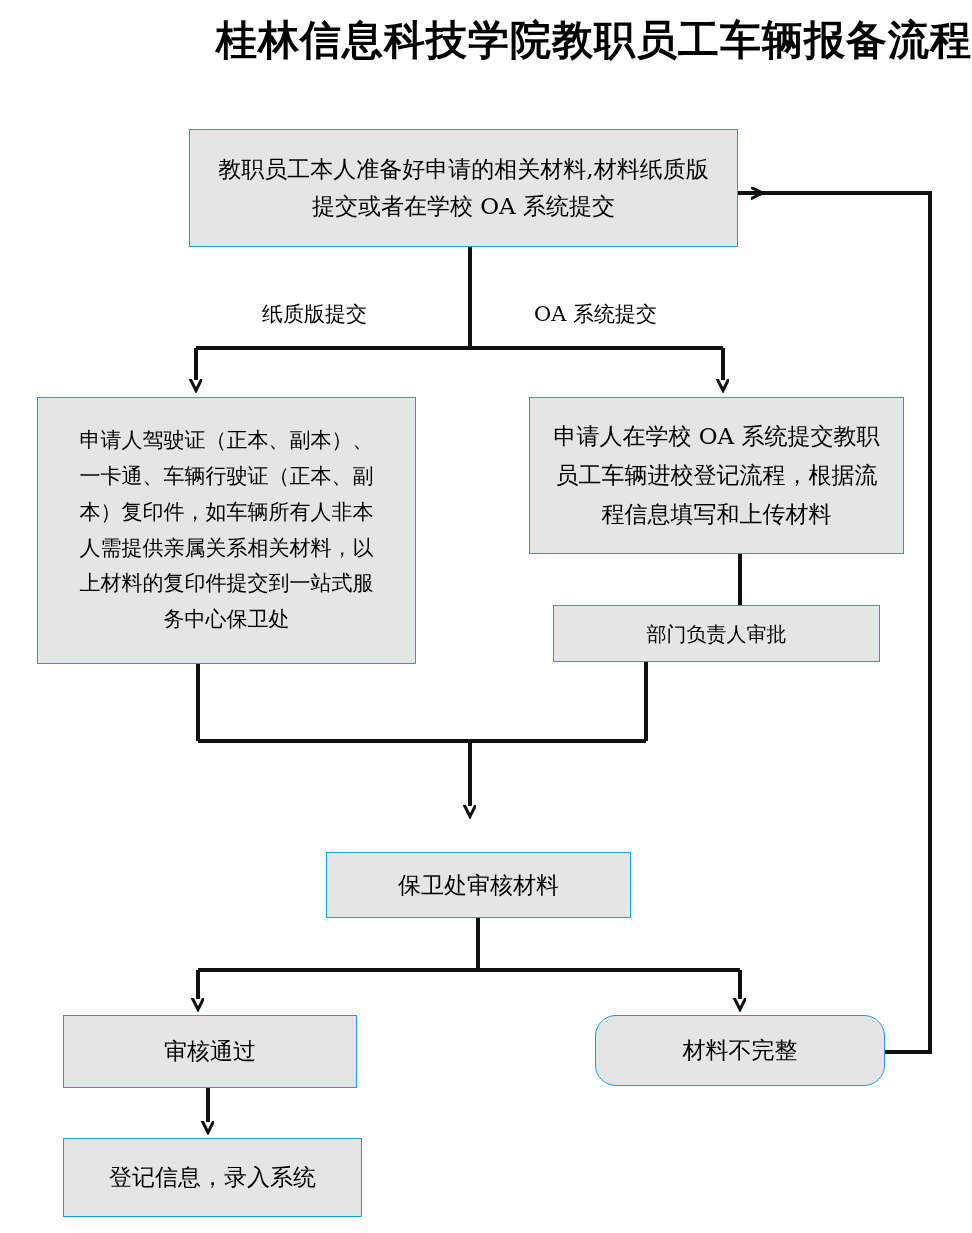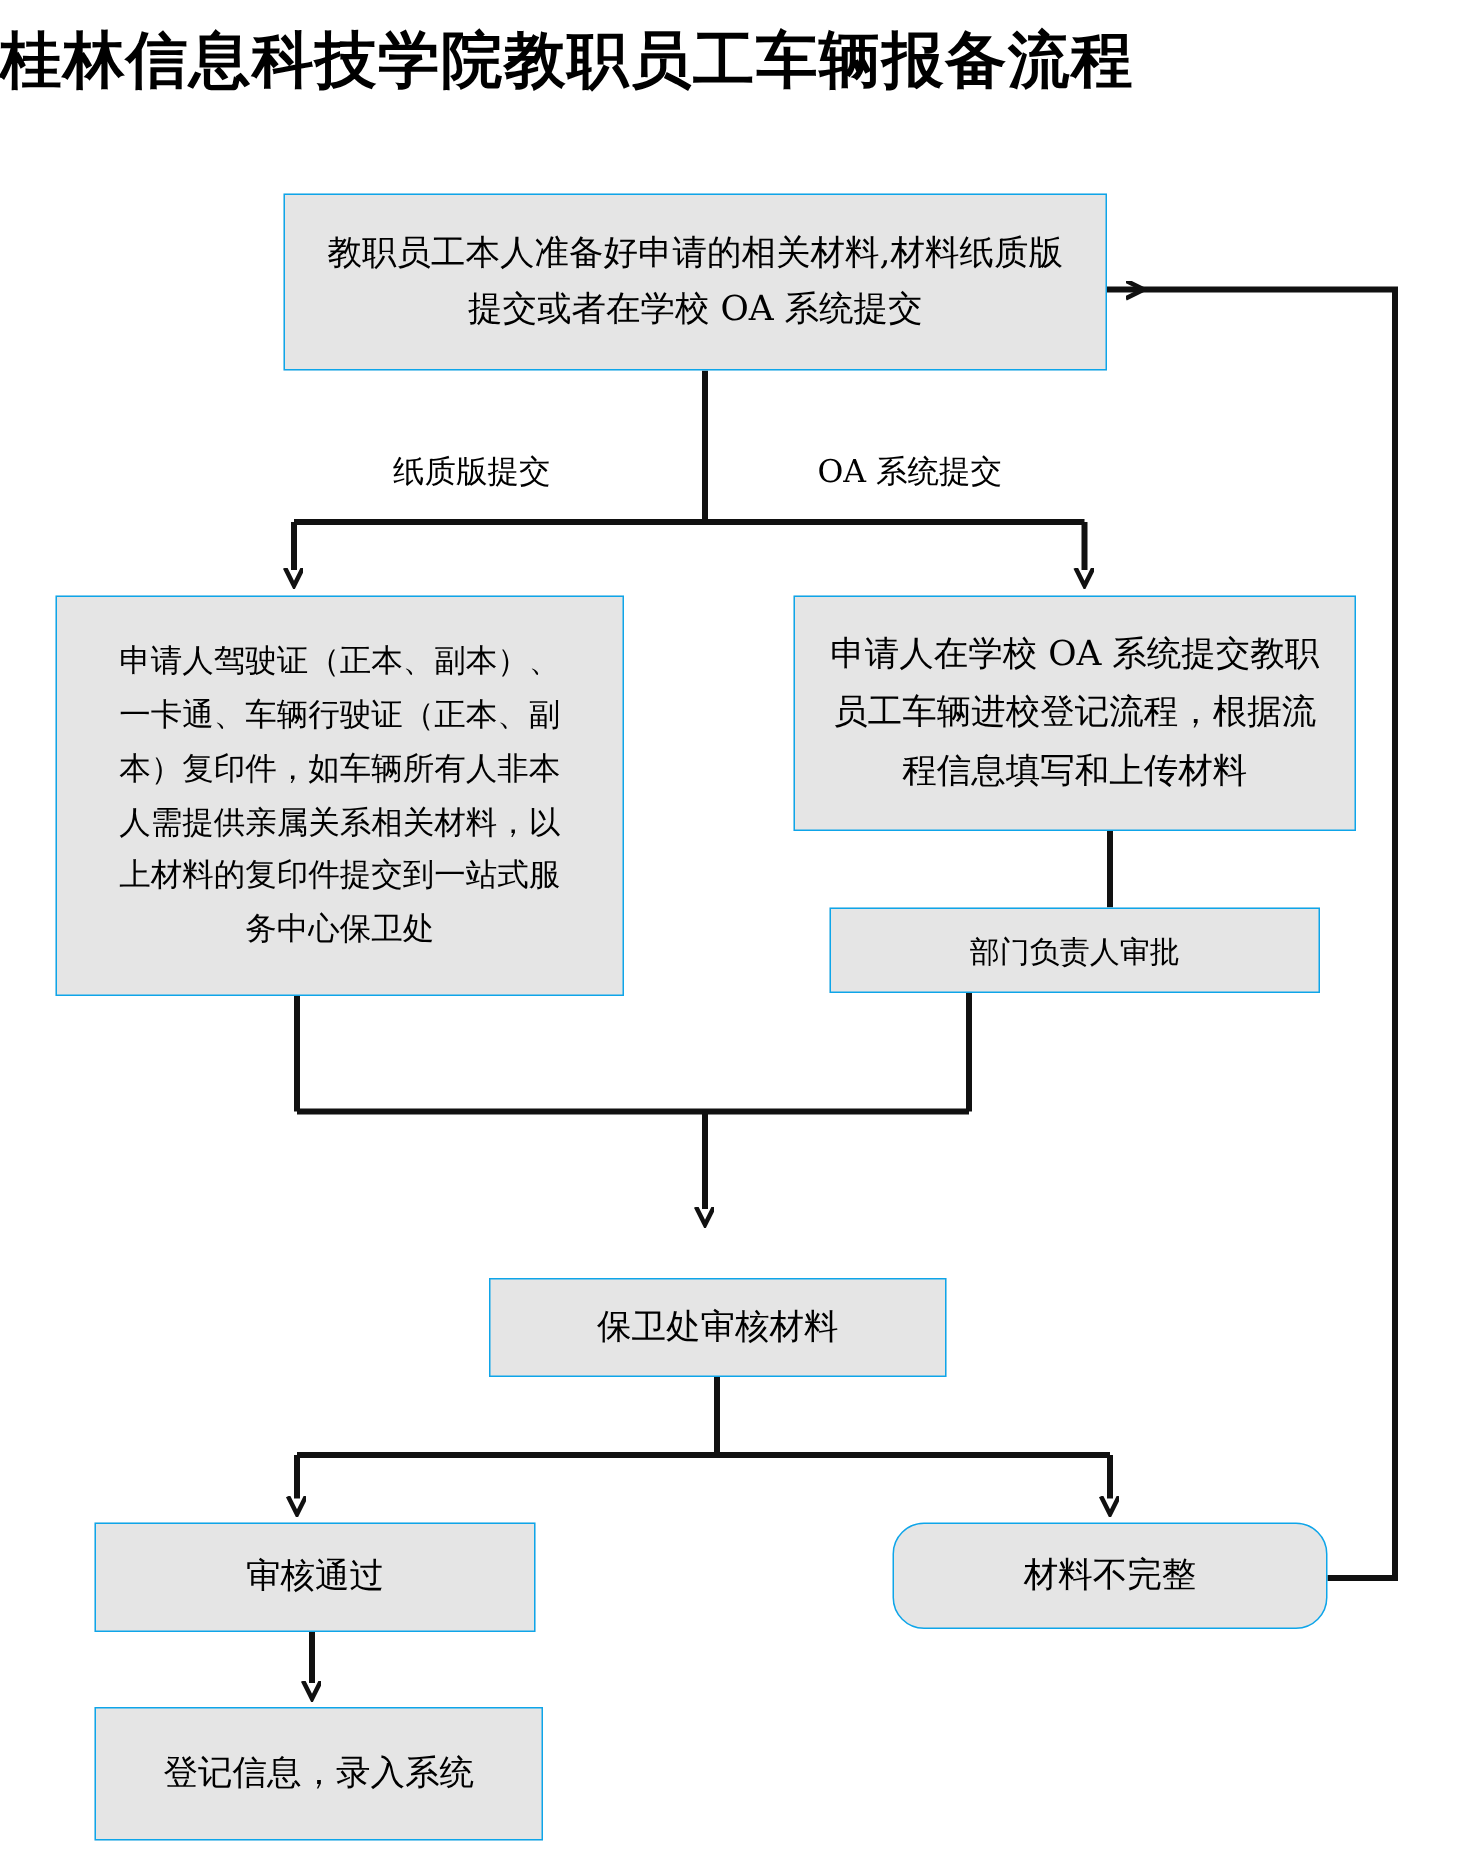--- a/index.html
+++ b/index.html
@@ -16,21 +16,21 @@
     width: 972px;
     height: 1233px;
     background: #ffffff;
     overflow: hidden;
   }
   #flow-title {
     position: absolute;
     left: 0;
     top: 16px;
     width: 972px;
-    text-align: left;
+    text-align: right;
     font-size: 41px;
     font-weight: bold;
     letter-spacing: 1px;
     line-height: 1.2;
     color: #000000;
     font-family: "DejaVu Sans", "Liberation Sans", sans-serif;
   }
   .node {
     position: absolute;
     box-sizing: border-box;
@@ -50,31 +50,31 @@
     box-sizing: border-box;
     white-space: pre-line;
   }
   .n-start  { left: 189px; top: 129px;  width: 549px; height: 118px; font-size: 23px; line-height: 1.62; }
   .n-paper  { left: 37px;  top: 397px;  width: 379px; height: 267px; font-size: 21px; line-height: 1.70; }
   .n-oa     { left: 529px; top: 397px;  width: 375px; height: 157px; font-size: 23px; line-height: 1.70; }
   .n-dept   { left: 553px; top: 605px;  width: 327px; height: 57px;  font-size: 20px; line-height: 1.4; }
   .n-review { left: 326px; top: 823px;  width: 305px; height: 66px;  font-size: 23px; line-height: 1.4; margin-top: 29px; }
   .n-pass   { left: 63px;  top: 1015px; width: 294px; height: 73px;  font-size: 23px; line-height: 1.4; }
   .n-incomp { left: 595px; top: 1015px; width: 290px; height: 71px;  font-size: 23px; line-height: 1.4; border-radius: 21px; }
-  .n-record { left: 63px;  top: 1138px; width: 299px; height: 89px;  font-size: 23px; line-height: 1.4; }
+  .n-record { left: 63px;  top: 1138px; width: 299px; height: 79px;  font-size: 23px; line-height: 1.4; }
 
   .edge-label {
     position: absolute;
     font-family: "DejaVu Serif", "Liberation Serif", serif;
     font-size: 21px;
     color: #000000;
     white-space: nowrap;
   }
   .lbl-paper { left: 262px; top: 300px; }
-  .lbl-oa    { left: 545px; top: 300px; }
+  .lbl-oa    { left: 534px; top: 300px; }
 
   #edges {
     position: absolute;
     left: 0;
     top: 0;
     width: 972px;
     height: 1233px;
     pointer-events: none;
   }
 </style>

